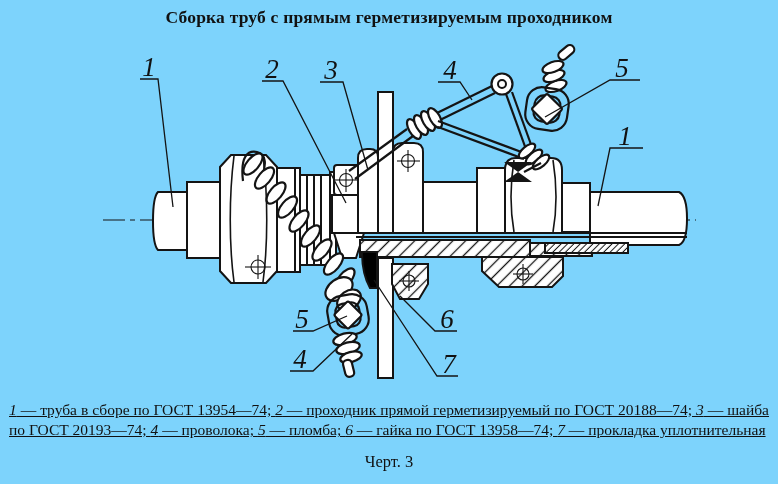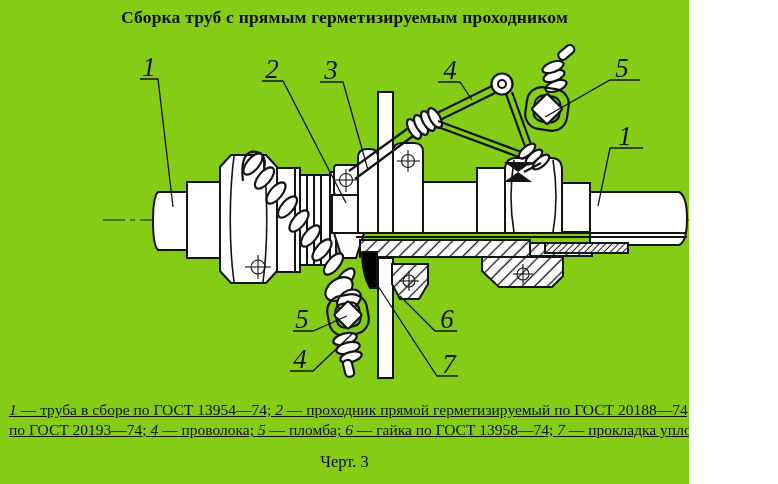--- a/index.html
+++ b/index.html
@@ -1,16 +1,16 @@
 <!DOCTYPE html>
 <html><head>
 <meta charset="utf-8">
 <style>
   html,body{margin:0;padding:0;background:#ffffff;}
-  .page{position:relative;width:689px;height:484px;background:#84cc16;overflow:hidden;
+  .page{position:relative;width:778px;height:484px;background:#7dd3fc;overflow:hidden;
         font-family:"Liberation Serif",serif;color:#111;}
   .title{position:absolute;top:7px;left:0;right:0;text-align:center;
          font-weight:bold;font-size:17.5px;letter-spacing:.2px;}
   .drawing{position:absolute;left:0;top:0;width:778px;height:484px;}
   .legend{position:absolute;top:400px;left:9px;width:760px;font-size:15.5px;
           line-height:1.32;text-align:justify;text-decoration:underline;}
   .legend i{font-style:italic;}
   .figure-label{position:absolute;top:452px;left:0;right:0;text-align:center;font-size:16.5px;}
   .callout-num{font-family:"Liberation Serif",serif;font-style:italic;font-size:27px;fill:#111;}
   svg path,svg rect,svg line,svg circle,svg ellipse{vector-effect:none;}

